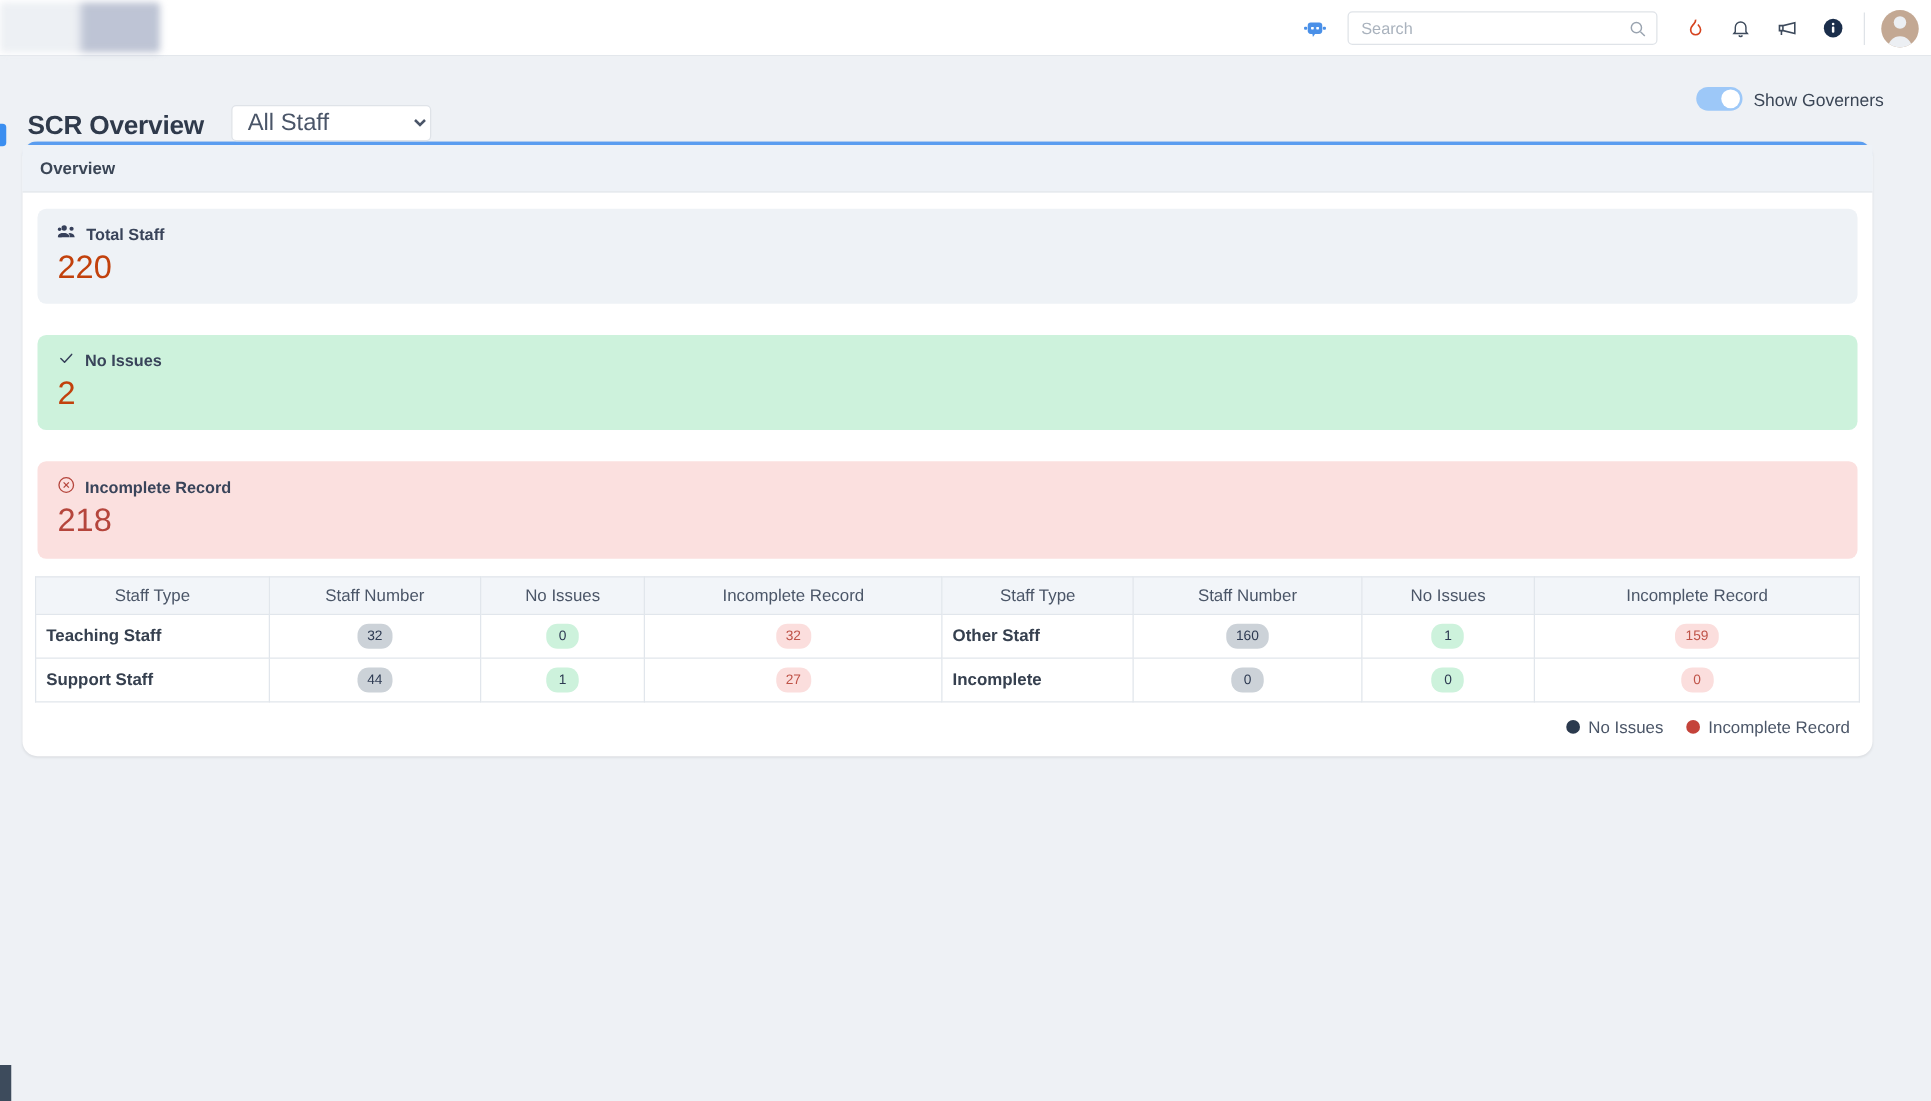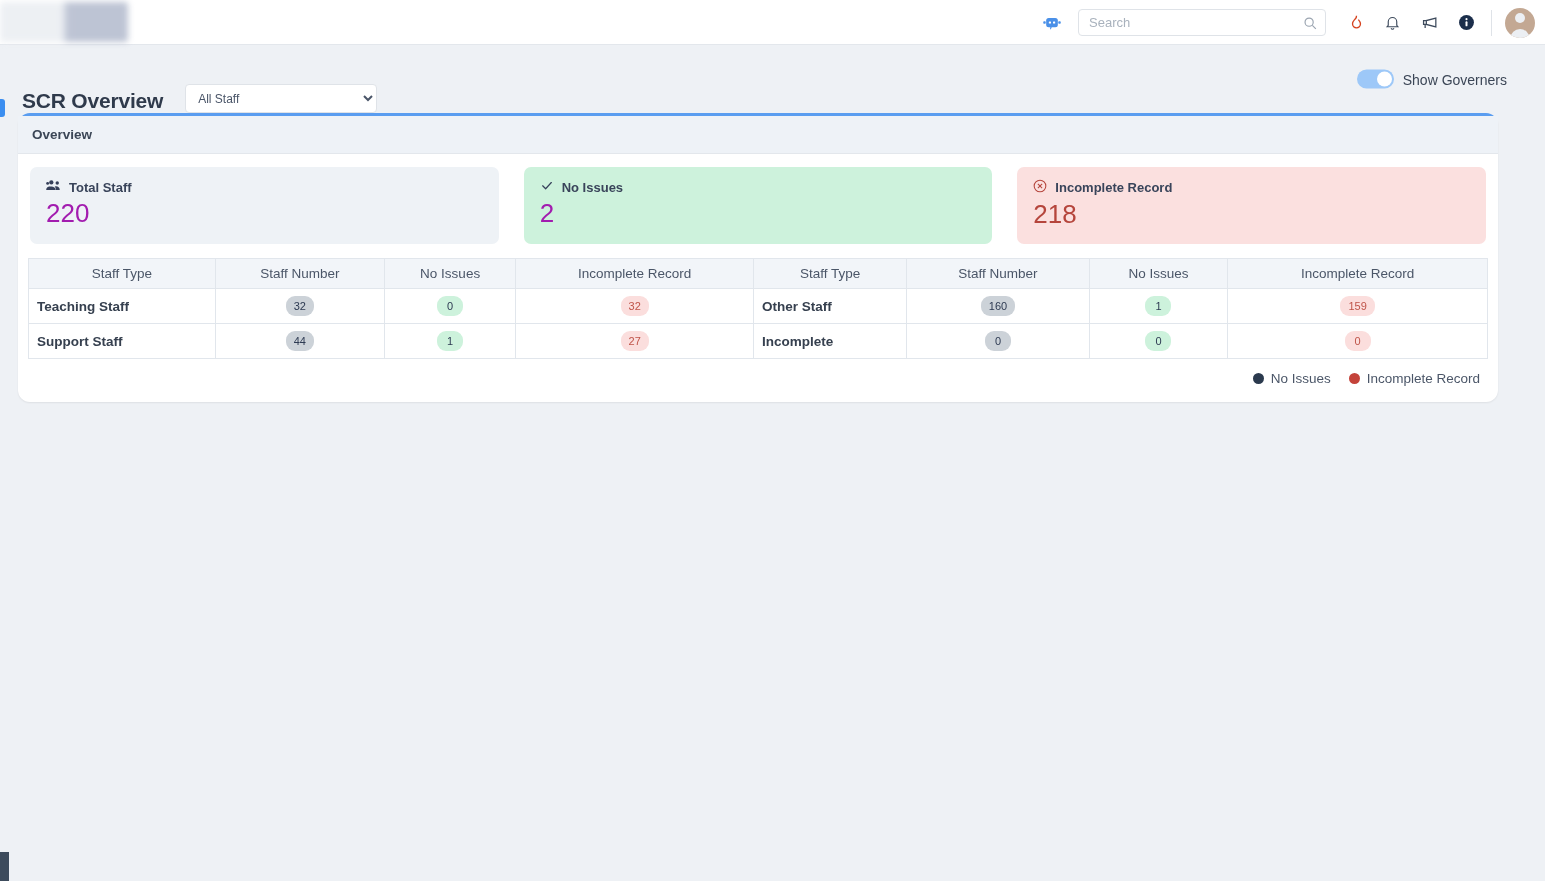--- a/index.html
+++ b/index.html
@@ -89,23 +89,23 @@
     position: relative;
     height: 68px;
     padding: 12px 38px 0 22px;
     display: flex; align-items: flex-end; border-radius: 11px;
   }
   .page-title {
     font-size: 21px; font-weight: bold; color: #2f3a4b;
     margin-right: 22px; letter-spacing: -0.2px;
   }
   .staff-select {
-    width: 192px; height: 29px;
+    width: 160px; height: 29px;
     border: 1px solid #dfe3e8; border-radius: 4px;
-    background: #fff; color: #4a5568; font-size: 12px;
+    background: #fff; color: #4a5568; font-size: 19px;
     font-family: "Liberation Sans", sans-serif;
     padding: 0 8px;
     cursor: pointer;
   }
   .toggle-area {
     position: absolute; right: 38px; top: 50%; transform: translateY(-50%);
     display: flex; align-items: center; gap: 9px;
   }
   .switch {
     width: 37px; height: 19px; border-radius: 10px;
@@ -127,34 +127,34 @@
   }
   .card-head {
     background: #eef2f7;
     border-bottom: 1px solid #e3e7ec;
     padding: 11px 14px;
     font-size: 13.5px; font-weight: bold; color: #3b4656;
   }
   .card-body { padding: 13px 10px 10px 10px; }
 
   
-  .stats { display: flex; gap: 25px; padding: 0 2px; }
+  .stats { display: flex; gap: 25px; padding: 0 2px; flex-direction: column; }
   .tile {
     flex: 1; border-radius: 7px; padding: 12px 16px 14px 16px;
     min-height: 76px;
   }
   .tile.grey  { background: #eef2f6; }
   .tile.green { background: #cdf2dc; }
   .tile.red   { background: #fbe0df; }
   .tile-head {
     display: flex; align-items: center; gap: 8px;
     font-size: 13px; font-weight: bold; color: #39445a;
     margin-bottom: 3px;
   }
-  .tile-val { font-size: 26px; color: #a21caf; line-height: 1.2; }
+  .tile-val { font-size: 26px; color: #c2410c; line-height: 1.2; }
   .tile.red .tile-val { color: #b5453c; }
 
   
   table.scr {
     width: 100%; border-collapse: collapse; margin-top: 14px;
     table-layout: fixed;
   }
   table.scr th {
     background: #f2f5f9;
     border: 1px solid #e1e6ec;

